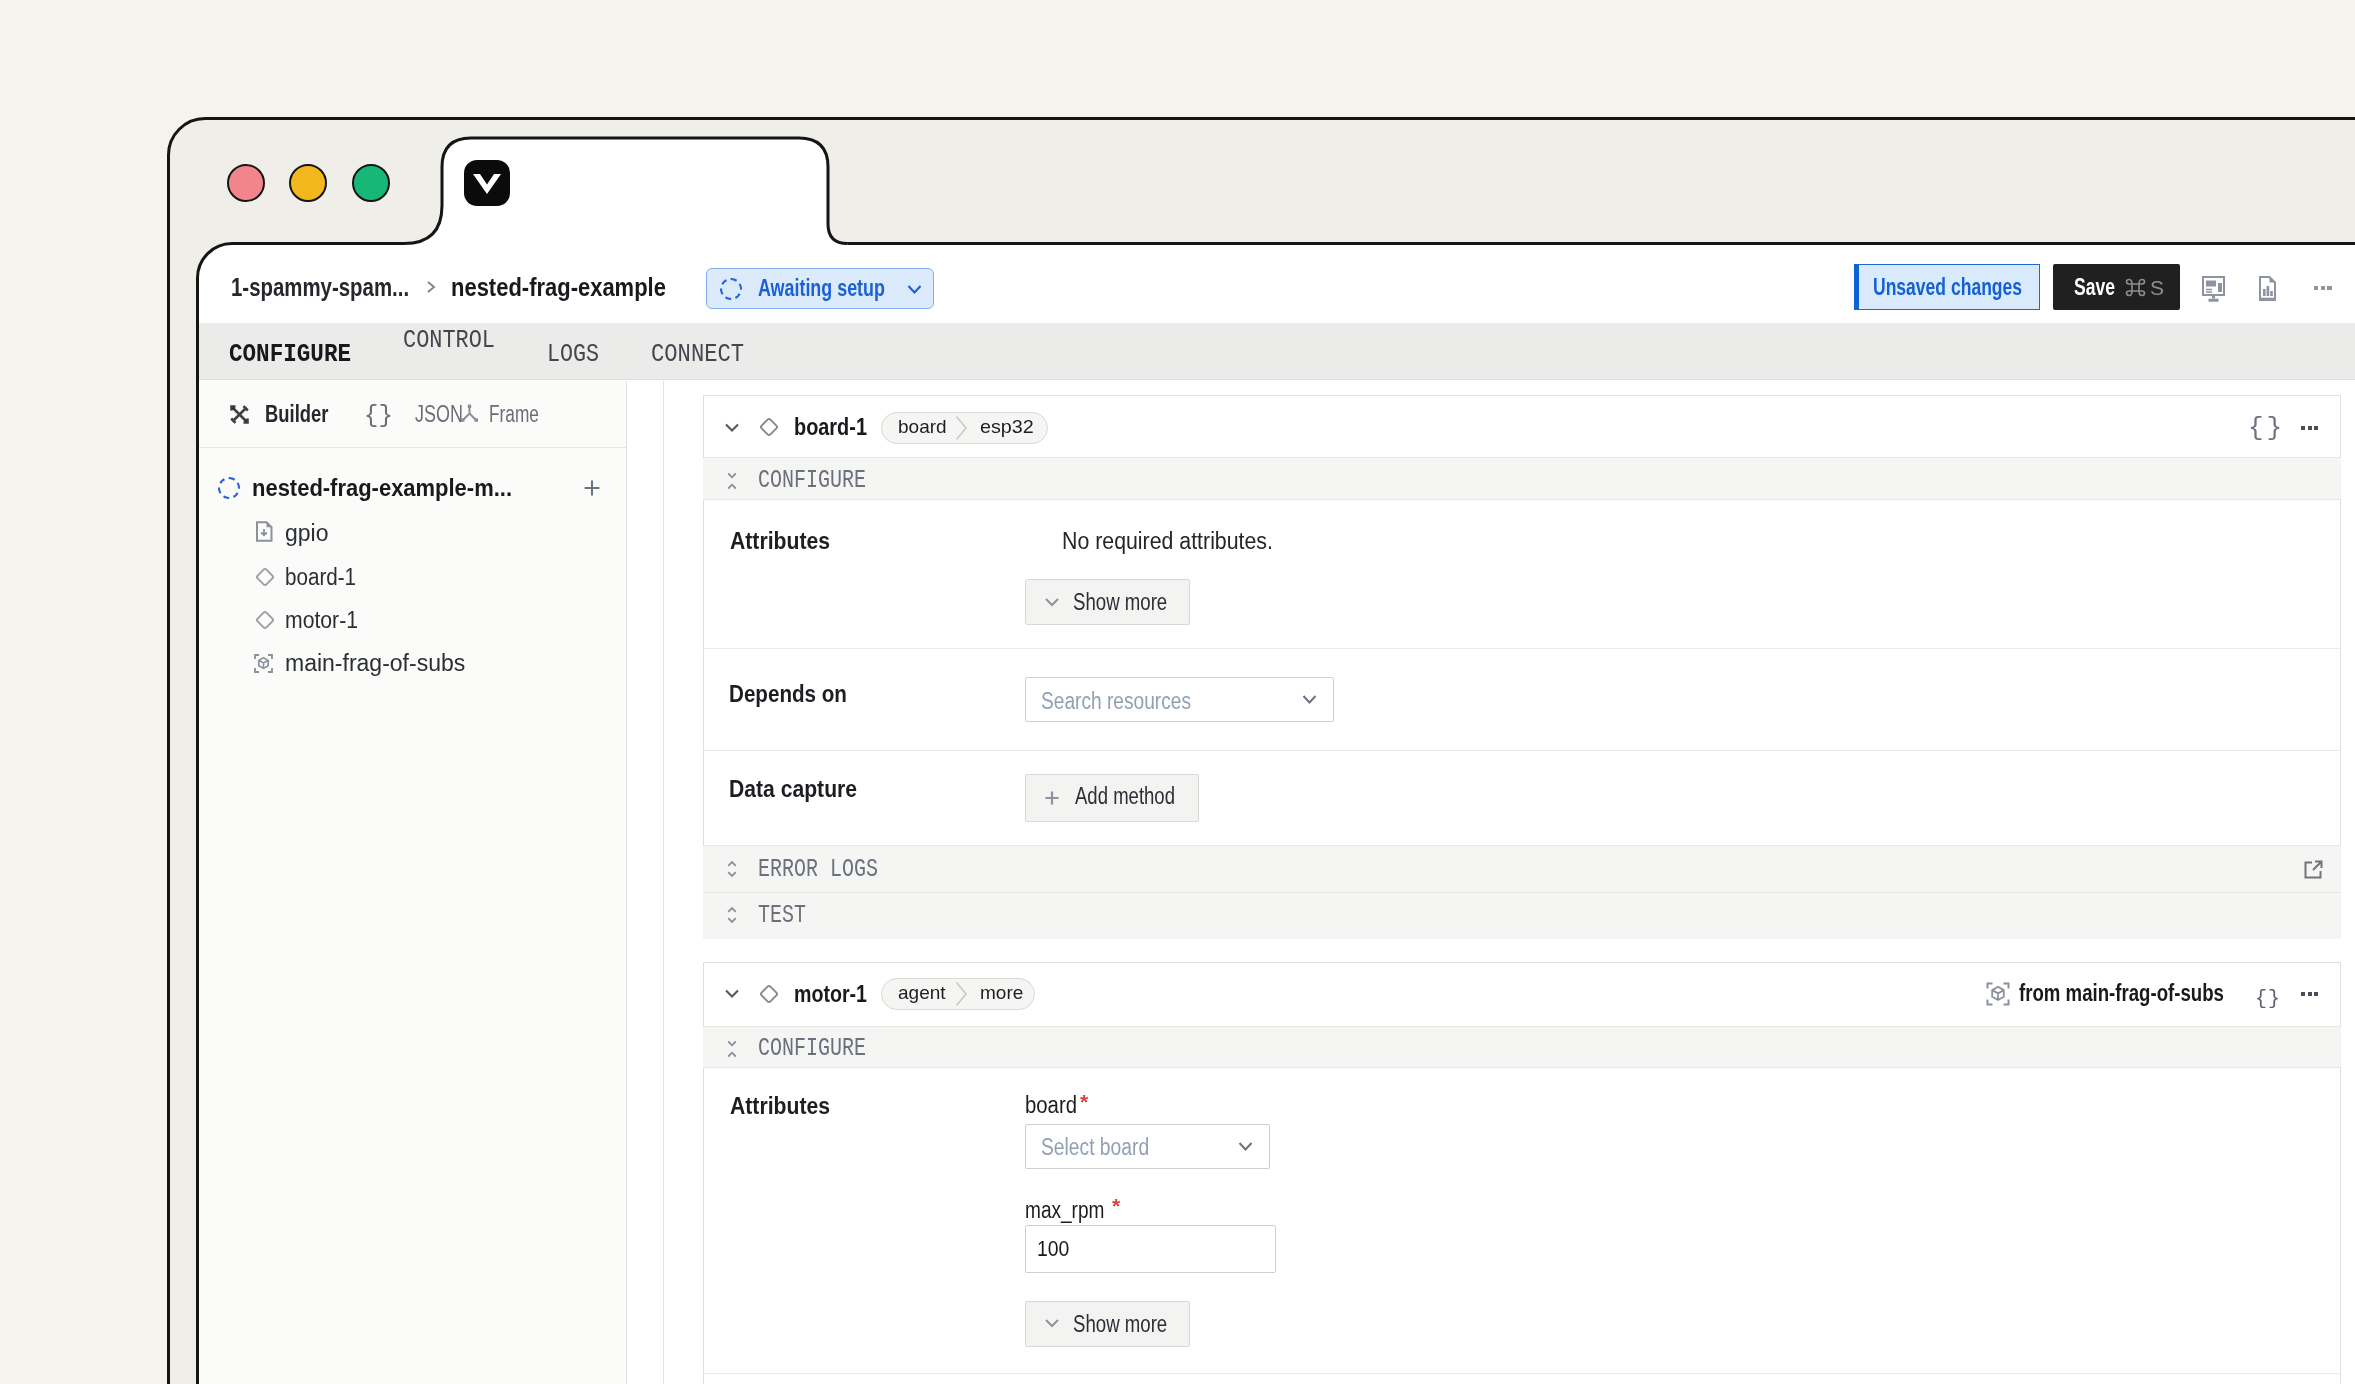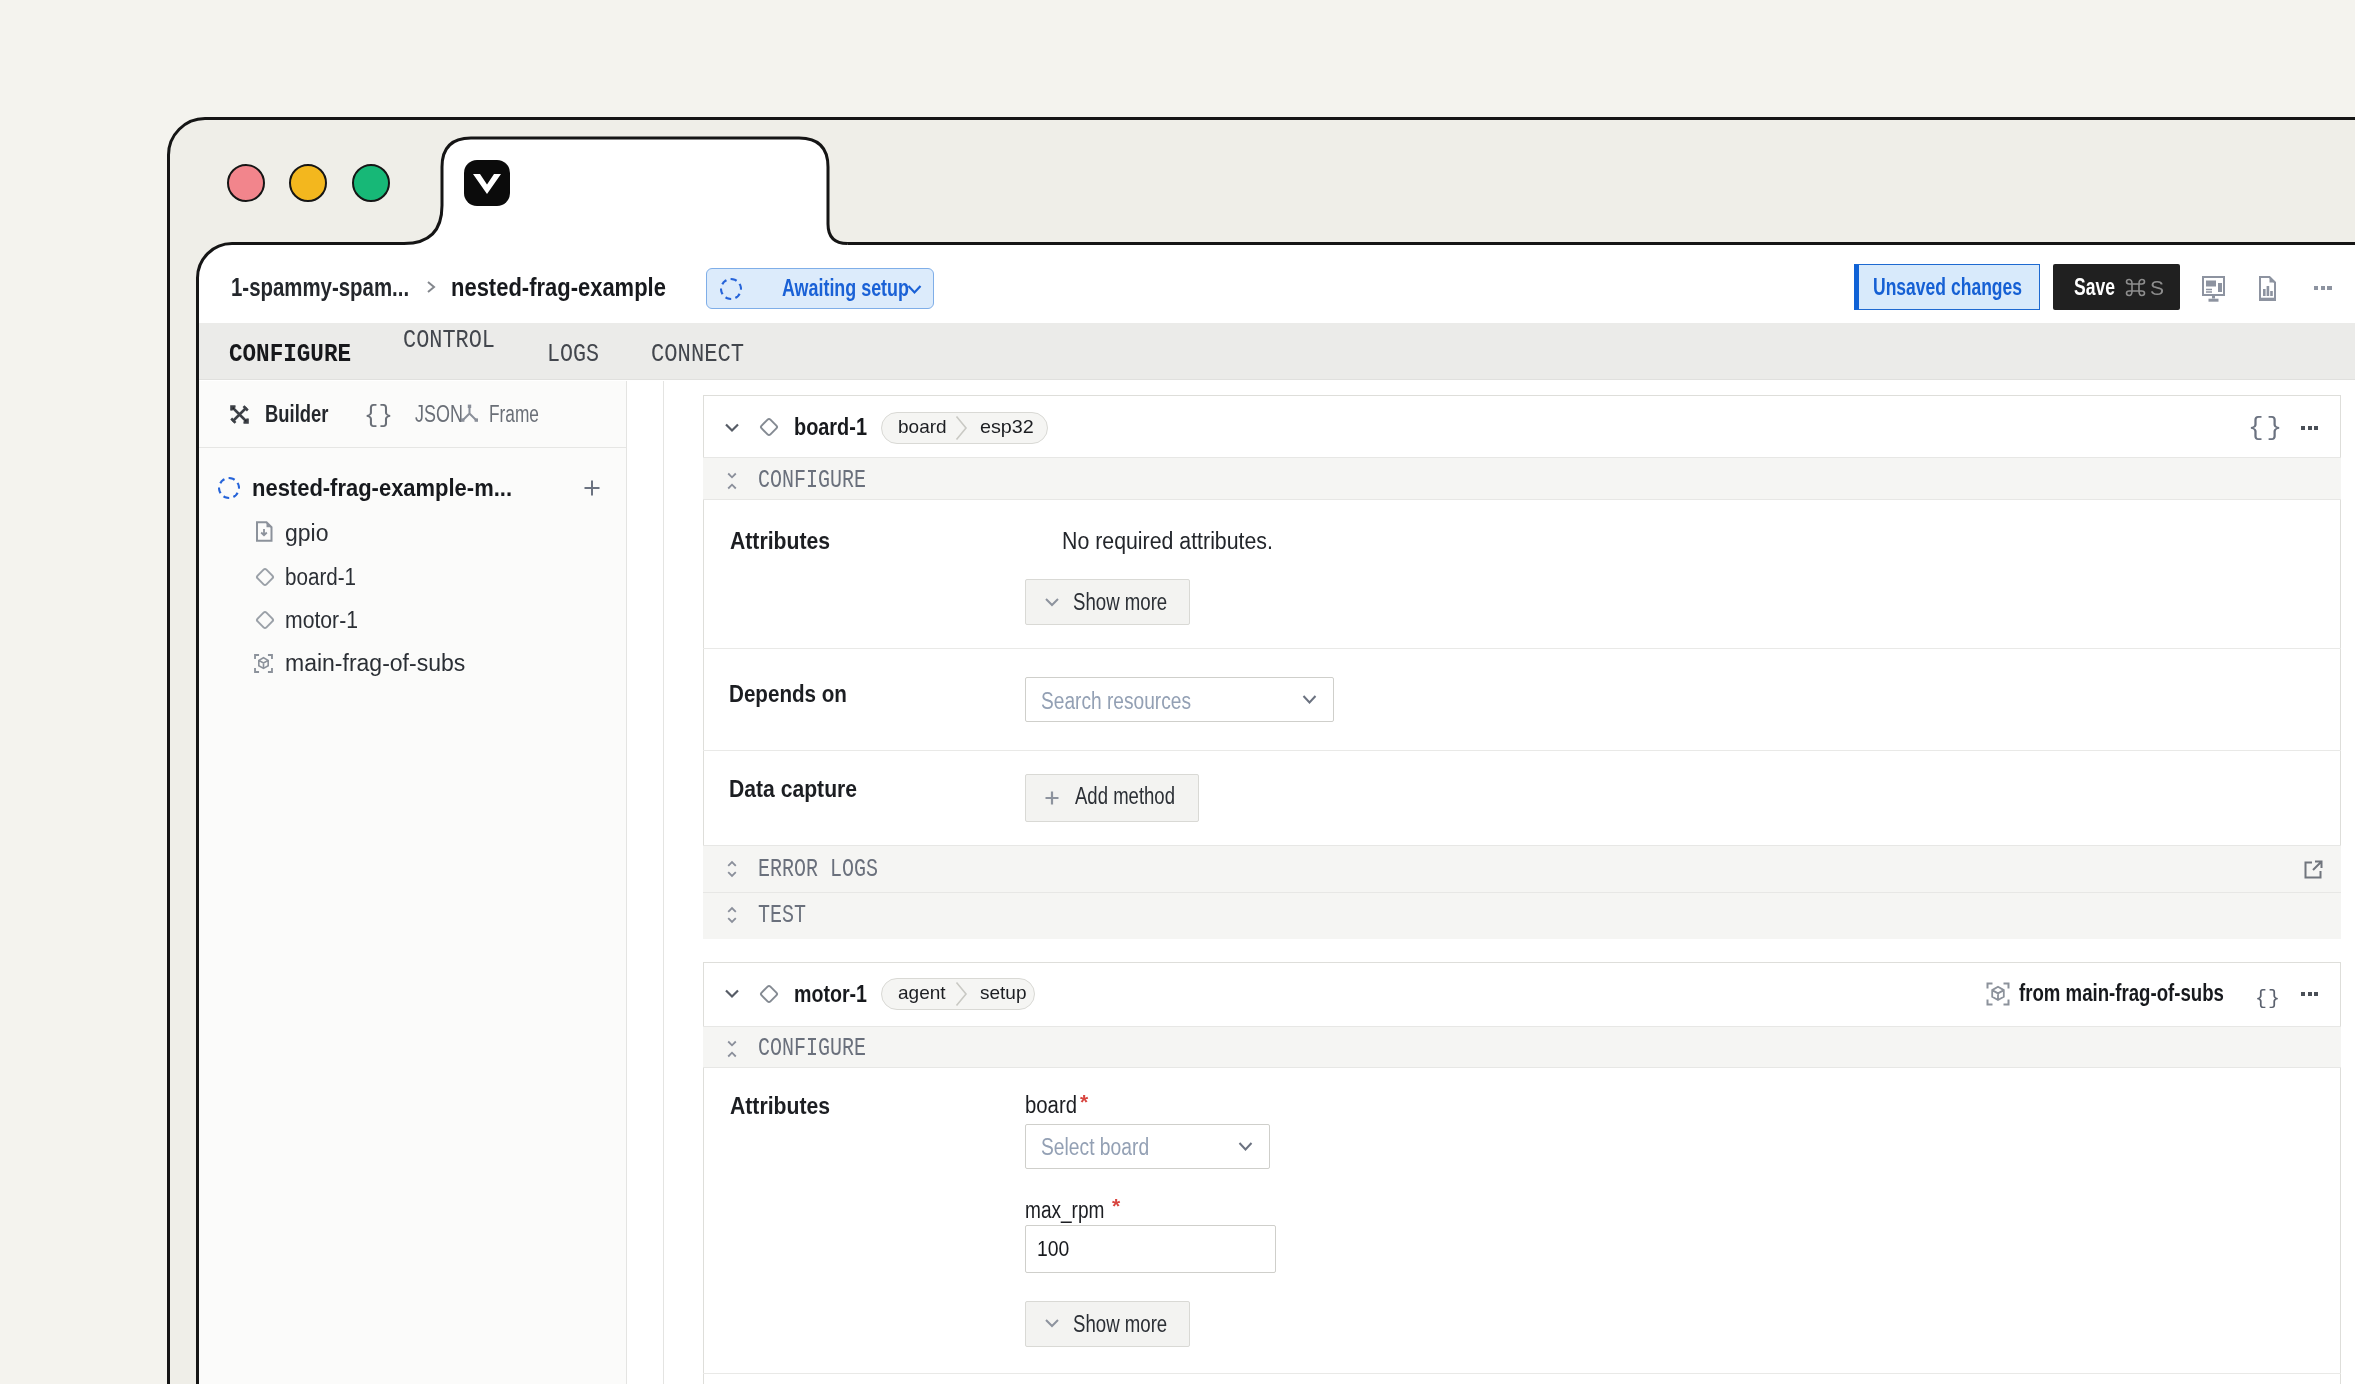--- a/index.html
+++ b/index.html
@@ -47,21 +47,21 @@
 </div>
 
 <div class="t t26" style="left:231px; top:272px;"><span class="sx b" id="t01" style="transform:scaleX(0.785); color:#24272c;">1-spammy-spam...</span></div>
 <svg class="abs" style="left:424px; top:278px;" width="14" height="18" viewBox="0 0 14 18">
     <path d="M4 4 L10 9 L4 14" fill="none" stroke="#83878d" stroke-width="2"></path>
   </svg>
 <div class="t t26" style="left:451px; top:272px;"><span class="sx b" id="t02" style="transform:scaleX(0.845); color:#17191d;">nested-frag-example</span></div>
 
 <div class="abs" style="left:706px; top:268px; width:228px; height:41px; background:#dcebfb; border:1.5px solid #7faee8; border-radius:6px;"></div>
 <div class="abs" style="left:720px; top:278px; width:22px; height:22px; border-radius:50%; border:2.5px dashed #2563d9;"></div>
-<div class="t" style="left:782px; top:274px;"><span class="sx b" id="t03" style="transform:scaleX(0.778); color:#1a61d6;">Awaiting setup</span></div>
+<div class="t" style="left:758px; top:274px;"><span class="sx b" id="t03" style="transform:scaleX(0.778); color:#1a61d6;">Awaiting setup</span></div>
 <svg class="abs" style="left:906px; top:284px;" width="17" height="11" viewBox="0 0 17 11">
     <path d="M2.5 2 L8.5 8.5 L14.5 2" fill="none" stroke="#1a61d6" stroke-width="2.2"></path>
   </svg>
 
 <div class="abs" style="left:1854px; top:264px; width:186px; height:46px; background:#d8eafb; border:1.5px solid #1e6ad1; border-left:5px solid #0f62d6;"></div>
 <div class="t" style="left:1873px; top:273px;"><span class="sx b" id="t04" style="transform:scaleX(0.762); color:#1560d4;">Unsaved changes</span></div>
 <div class="abs" style="left:2053px; top:264px; width:127px; height:46px; background:#202020; border-radius:2px;"></div>
 <div class="t" style="left:2074px; top:273px;"><span class="sx b" id="t05" style="transform:scaleX(0.763); color:#ffffff;">Save</span></div>
 <svg class="abs" style="left:2124px; top:276px;" width="46" height="23" viewBox="0 0 46 23">
   <path d="M8 8 L8 15 M8 8 L15 8 M8 15 L15 15 M15 8 L15 15 M8 8 Q8 3.5 5.2 3.5 Q2.5 3.5 2.5 5.75 Q2.5 8 5.2 8 Z M15 8 Q15 3.5 17.8 3.5 Q20.5 3.5 20.5 5.75 Q20.5 8 17.8 8 Z M8 15 Q8 19.5 5.2 19.5 Q2.5 19.5 2.5 17.25 Q2.5 15 5.2 15 Z M15 15 Q15 19.5 17.8 19.5 Q20.5 19.5 20.5 17.25 Q20.5 15 17.8 15 Z" fill="none" stroke="#8e8e8e" stroke-width="1.6"></path>
@@ -216,21 +216,21 @@
   </svg>
 <svg class="abs" style="left:758px; top:983px;" width="22" height="22" viewBox="0 0 22 22">
   <rect x="4.8" y="4.8" width="12.4" height="12.4" rx="2" transform="rotate(45 11 11)" fill="none" stroke="#858b93" stroke-width="2"></rect>
 </svg>
 <div class="t" style="left:794px; top:980px; font-size:24px;"><span class="sx b" id="t27" style="transform:scaleX(0.817); color:#17191d;">motor-1</span></div>
 <div class="pill" style="left:881px; top:978px; width:154px;"></div>
 <div class="t t19" style="left:898px; top:981px;"><span class="sx" id="t28" style="transform:scaleX(1.0); color:#1c1e22;">agent</span></div>
 <svg class="abs" style="left:955px; top:980px;" width="14" height="28" viewBox="0 0 14 28">
     <path d="M1.5 2.5 L11 14 L1.5 25.5" fill="none" stroke="#c9c9c4" stroke-width="1.6"></path>
   </svg>
-<div class="t t19" style="left:980px; top:981px;"><span class="sx" id="t29" style="transform:scaleX(1.0); color:#1c1e22;">setup</span></div>
+<div class="t t19" style="left:980px; top:981px;"><span class="sx" id="t29" style="transform:scaleX(1.0); color:#1c1e22;">more</span></div>
 <svg class="abs" style="left:1985px; top:981px;" width="26" height="26" viewBox="0 0 26 26">
   <path d="M2.5 7.5 V2.5 H7.5 M18.5 2.5 H23.5 V7.5 M23.5 18.5 V23.5 H18.5 M7.5 23.5 H2.5 V18.5" fill="none" stroke="#8c929b" stroke-width="2"></path>
   <path d="M13 5.8 L18.8 9.1 V15.7 L13 19 L7.2 15.7 V9.1 Z M7.2 9.1 L13 12.4 L18.8 9.1 M13 12.4 V19" fill="none" stroke="#8c929b" stroke-width="1.8"></path>
 </svg>
 <div class="t" style="left:2019px; top:979px;"><span class="sx b" id="t31" style="transform:scaleX(0.81); color:#17191d;">from main-frag-of-subs</span></div>
 <div class="t" style="left:2255px; top:982px;"><span class="sx mono" id="t39" style="color:#5b616e; font-size:20px; line-height:24px; letter-spacing:1px;">{}</span></div>
 <div class="dotrow" style="left:2301px; top:992px; gap:2.5px;">
     <i style="width:4px;height:4px;"></i>
     <i style="width:4px;height:4px;"></i>
     <i style="width:4px;height:4px;"></i>

